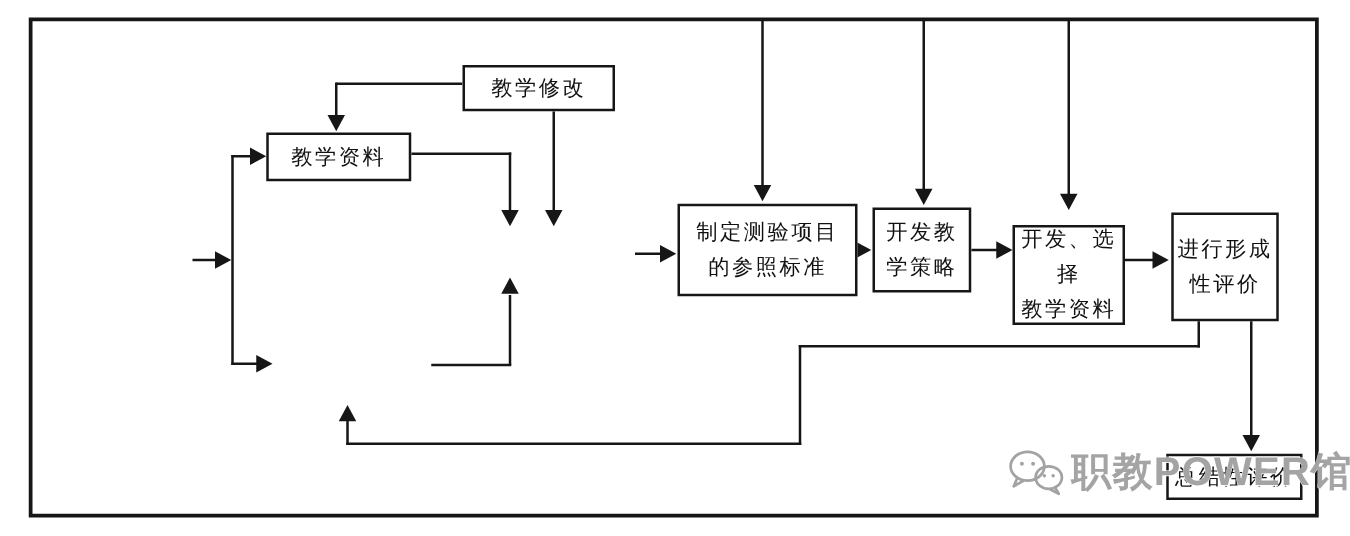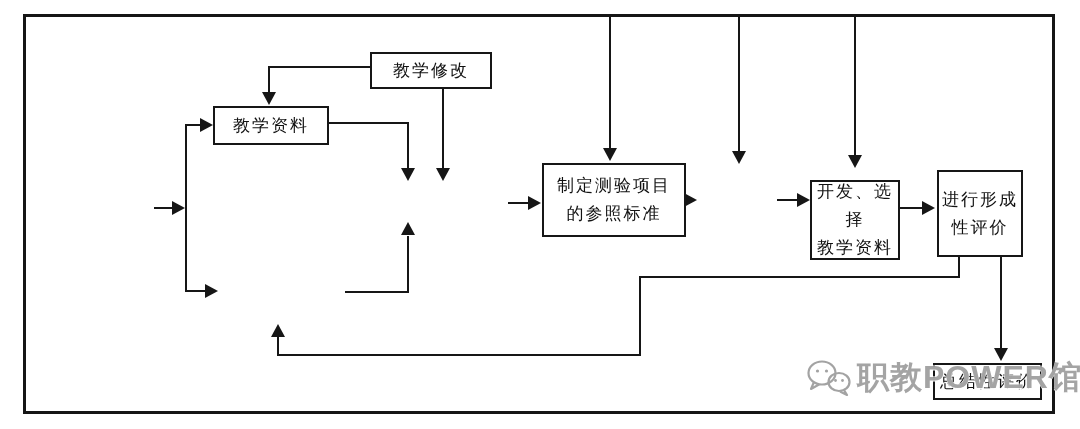--- a/index.html
+++ b/index.html
@@ -35,20 +35,22 @@
 <body>
 
 <div class="stage">
 
   <div class="frame"></div>
 
   <div class="node" style="left:213px;top:106px;width:116px;height:39px;">教学资料</div>
   <div class="node" style="left:370px;top:52px;width:122px;height:37px;text-align:center;">教学修改</div>
   <div class="node" style="left:542px;top:163px;width:144px;height:74px;">制定测验项目
 的参照标准</div>
+  <div class="node" style="left:698px;top:166px;width:79px;height:68px;">开发教
+学策略</div>
   <div class="node" style="left:810px;top:170px;width:90px;height:80px;margin-top:10px;">开发、选择
 教学资料</div>
   <div class="node" style="left:937px;top:170px;width:86px;height:87px;">进行形成
 性评价</div>
   <div class="node" style="left:933px;top:363px;width:109px;height:37px;text-align:right;">总结性评价</div>
 
   <div class="hl" style="left:154px;top:207px;width:20px;"></div>
   <div class="ar" style="left:172px;top:201px;"></div>
   <div class="vl" style="left:185px;top:124px;height:168px;"></div>
 

